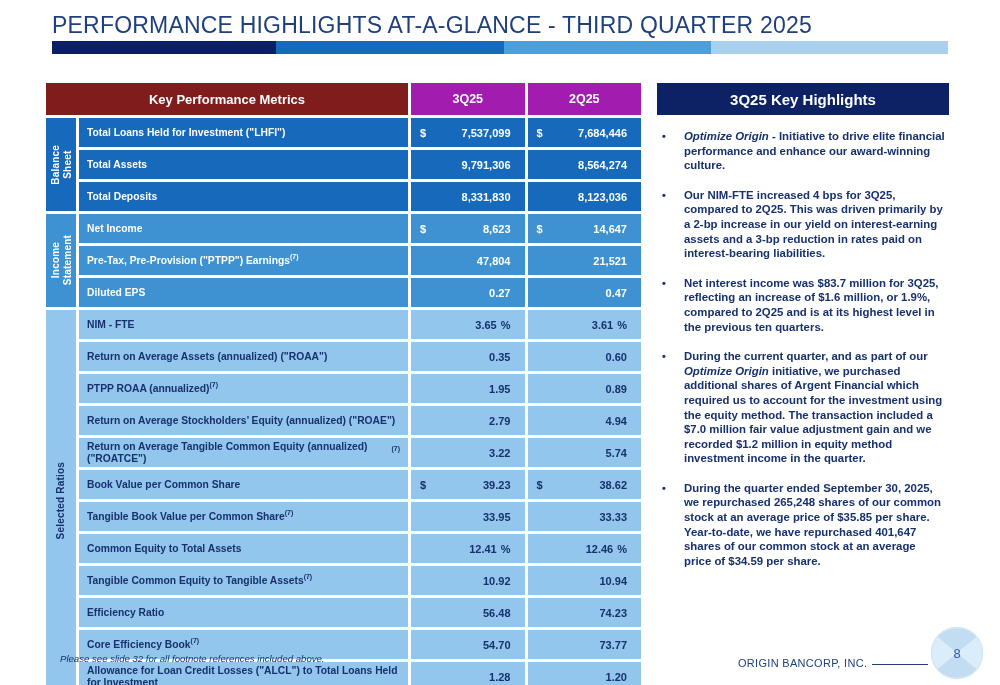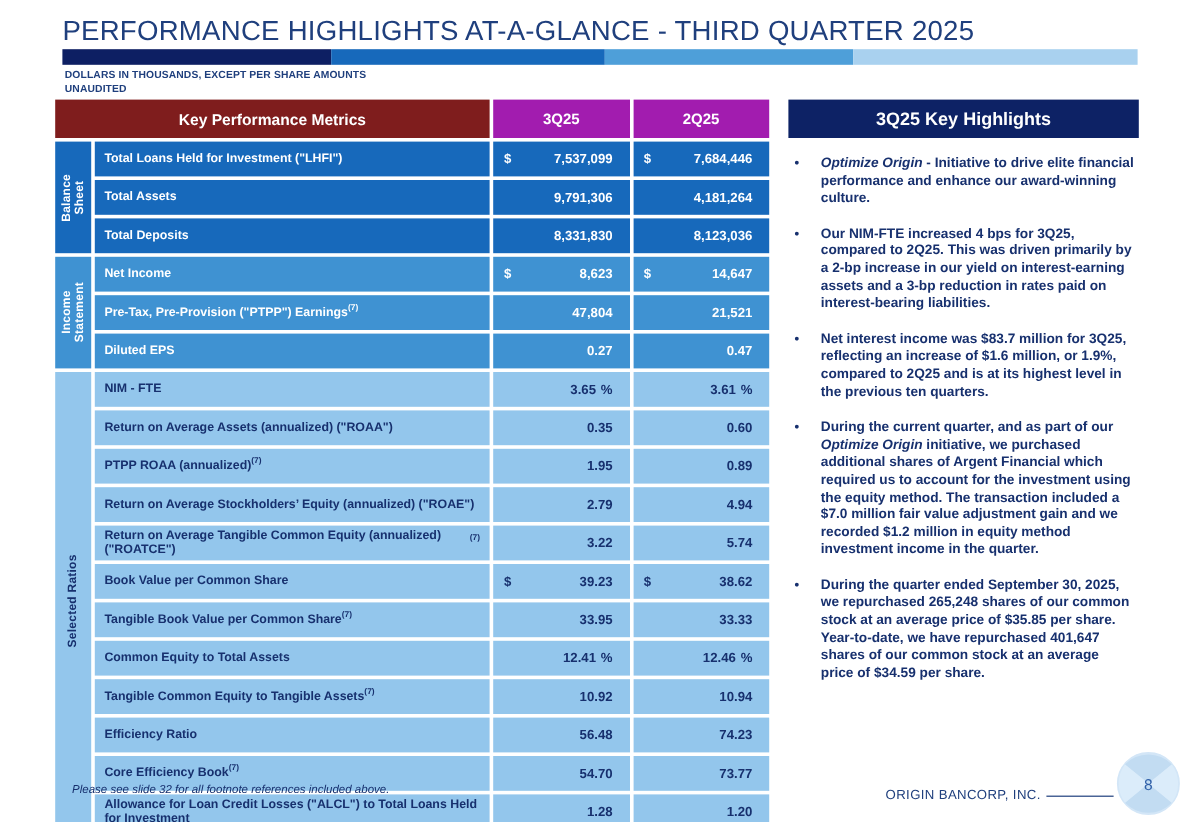--- a/index.html
+++ b/index.html
@@ -122,24 +122,20 @@
 
   <div class="title">PERFORMANCE HIGHLIGHTS AT-A-GLANCE - THIRD QUARTER 2025</div>
 
   <div class="accentbar">
     <i class="seg1"></i>
     <i class="seg2"></i>
     <i class="seg3"></i>
     <i class="seg4"></i>
   </div>
 
-  <div class="subcap" id="subcap">
-      <div>DOLLARS IN THOUSANDS, EXCEPT PER SHARE AMOUNTS</div>
-      <div>UNAUDITED</div>
-    </div>
 
   <div class="tbl">
     <div class="thead">
       <div class="h-metrics">Key Performance Metrics</div>
       <div class="h-q">3Q25</div>
       <div class="h-q">2Q25</div>
     </div>
     <div id="tbody">
         <div class="grp g-bs">
           <div class="grp-label">
@@ -161,21 +157,21 @@
               </div>
             </div>
             <div class="row h1row">
               <div class="lbl">
                 <span>Total Assets</span>
               </div>
               <div class="val">
                 <span>9,791,306</span>
               </div>
               <div class="val">
-                <span>4,181,264</span>
+                <span>8,564,274</span>
               </div>
             </div>
             <div class="row h1row">
               <div class="lbl">
                 <span>Total Deposits</span>
               </div>
               <div class="val">
                 <span>8,331,830</span>
               </div>
               <div class="val">

